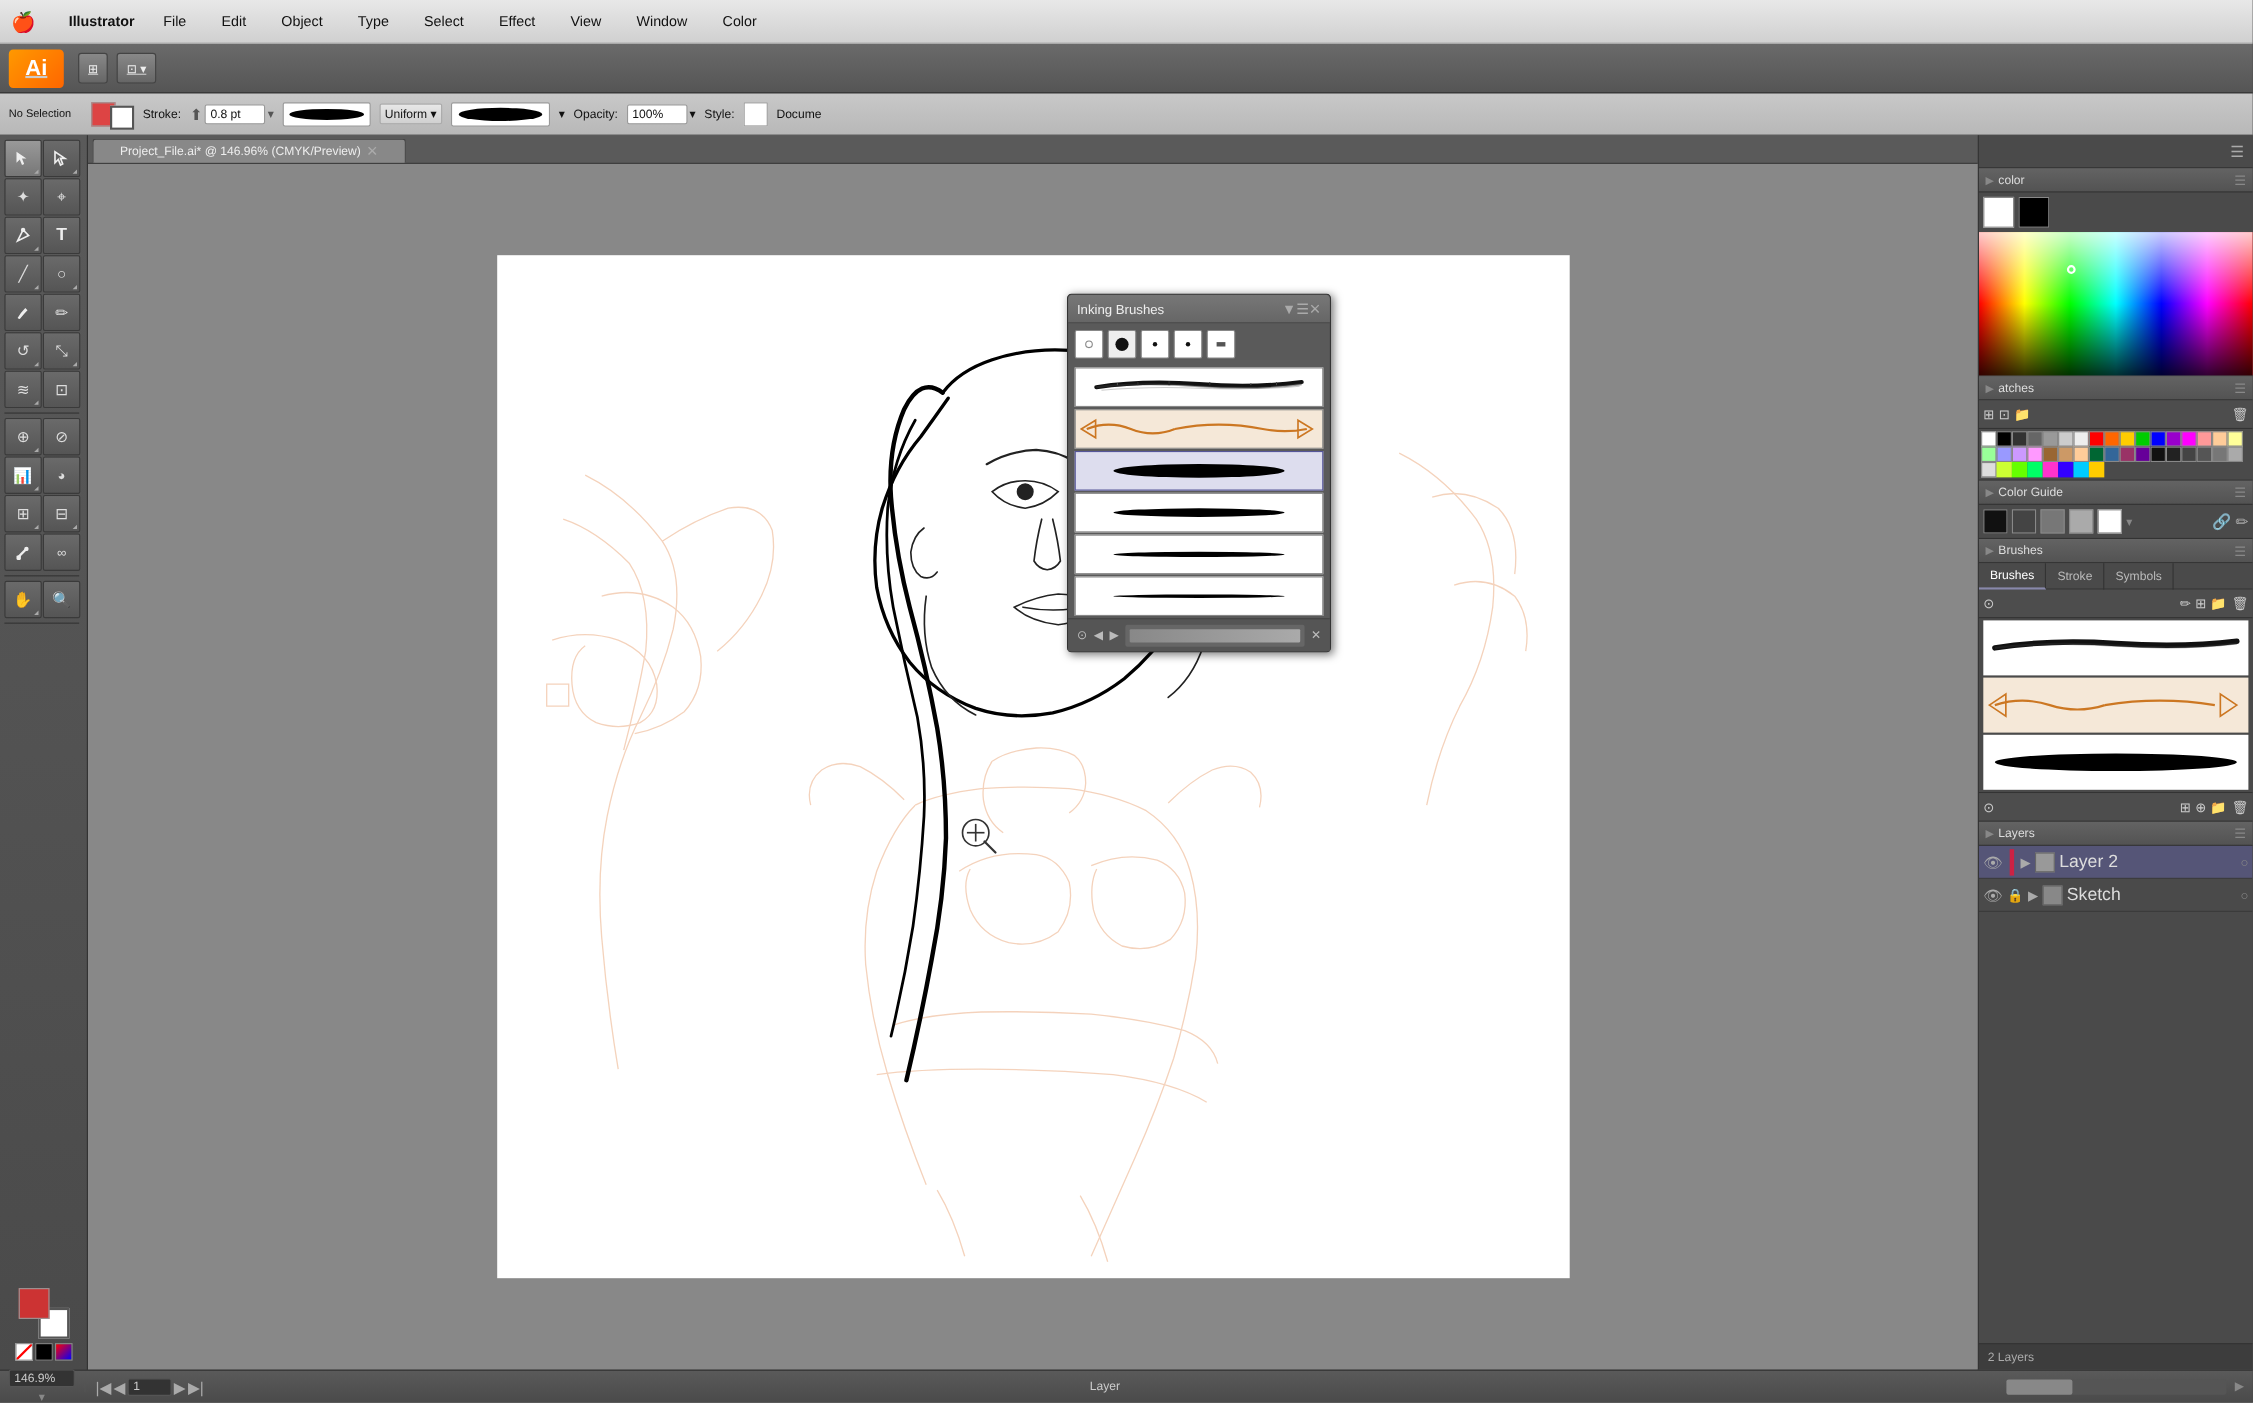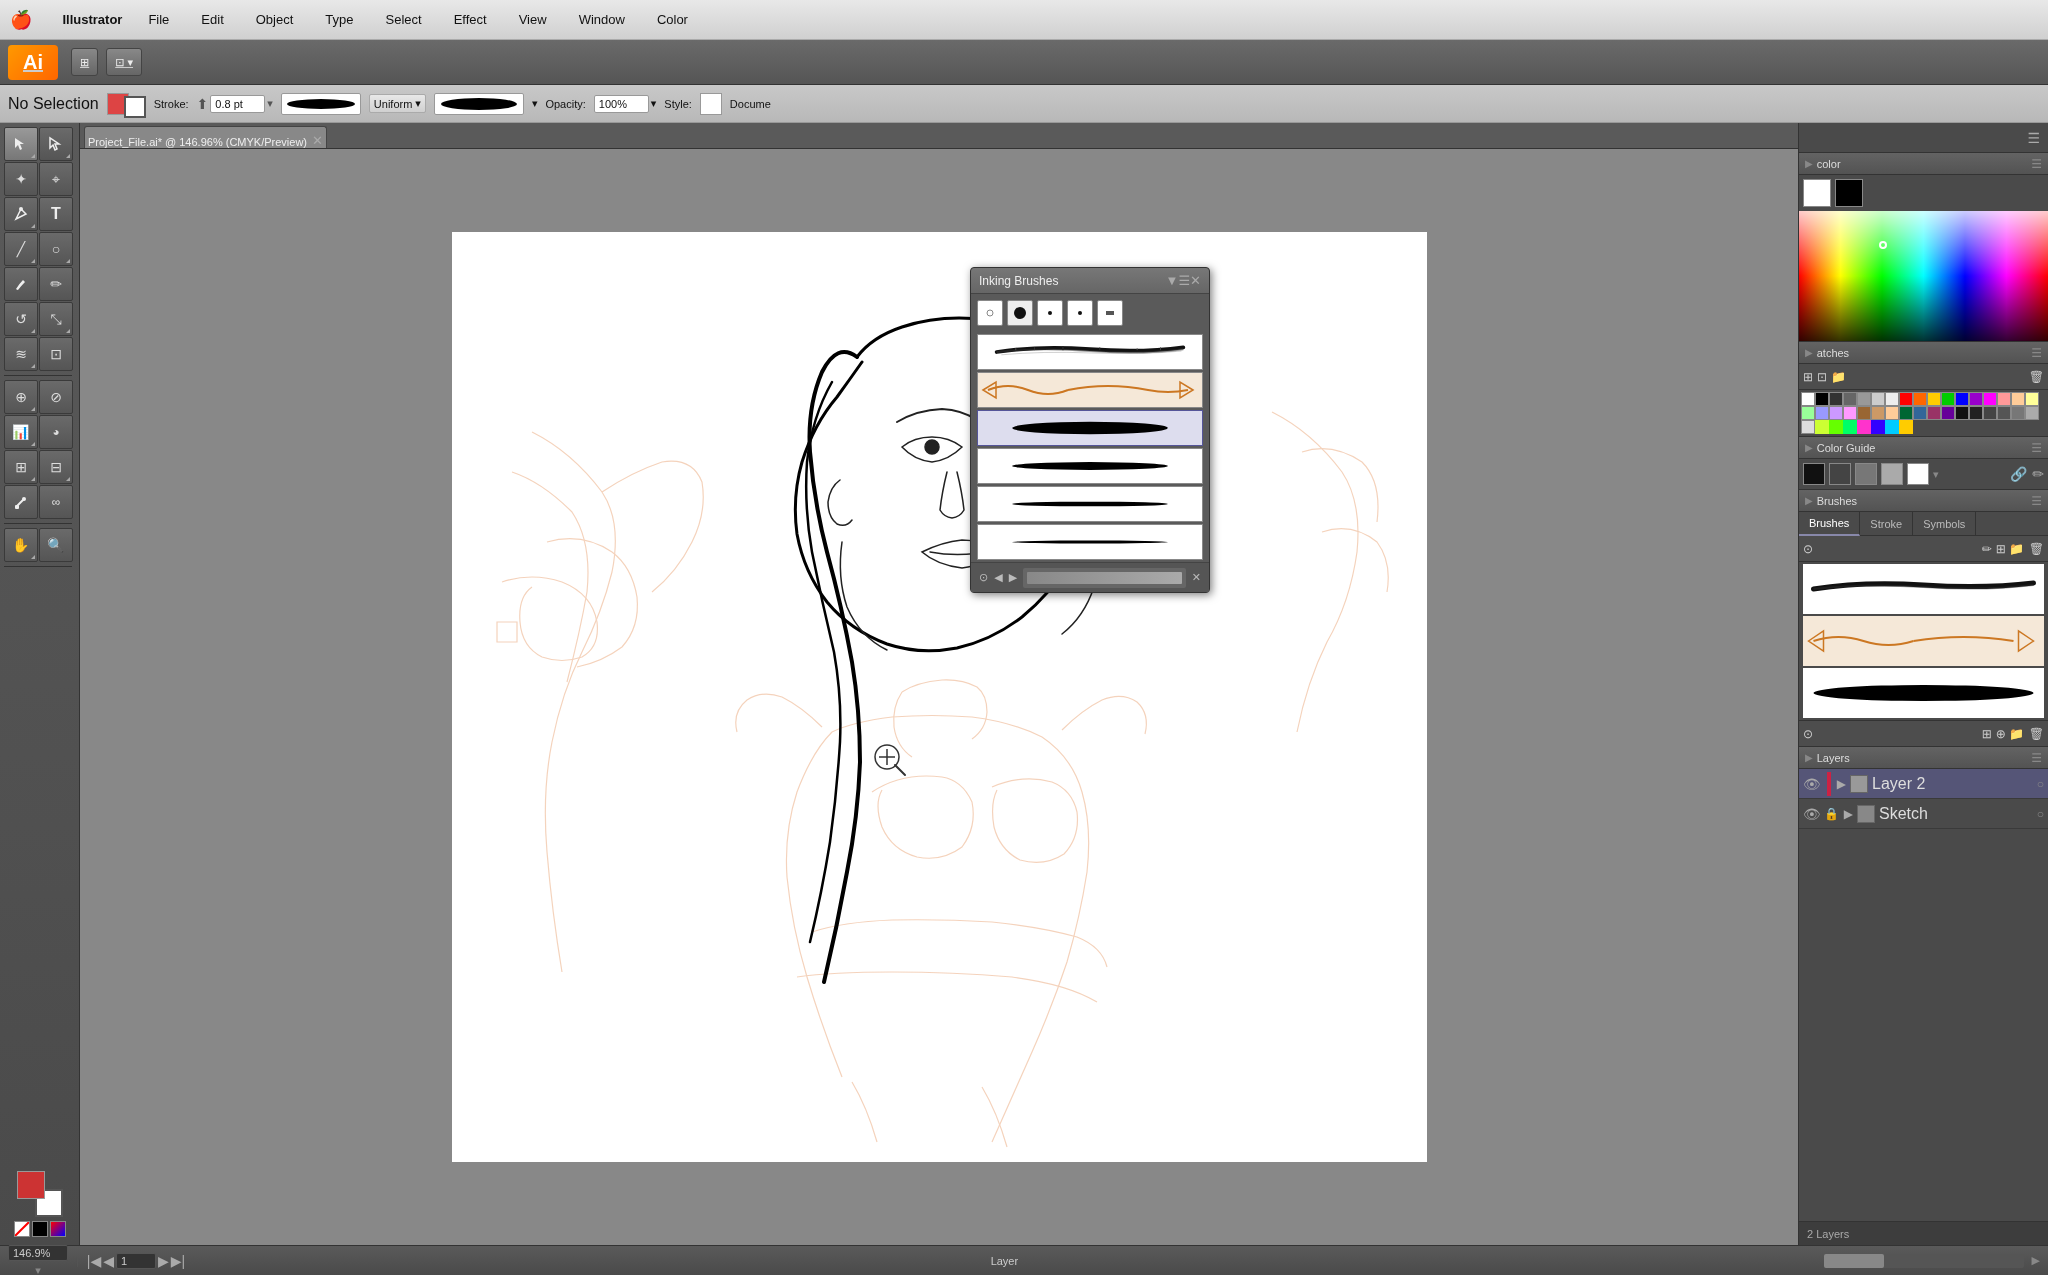--- a/index.html
+++ b/index.html
@@ -29,21 +29,21 @@
       border-radius: 3px; padding: 3px 8px; color: #eee; font-size: 11px; cursor: pointer;
       display: flex; align-items: center; gap: 3px; height: 28px;
     }
 
     
     .options-bar {
       width: 100%; height: 38px; background: linear-gradient(to bottom, #c8c8c8, #b8b8b8);
       display: flex; align-items: center; padding: 0 8px; gap: 8px; border-bottom: 1px solid #999;
       color: #111; font-size: 11px;
     }
-    .no-selection { font-size: 16px; color: #111; }
+    .no-selection { font-size: 10px; color: #111; margin-right: 10px; }
     .options-input {
       background: white; border: 1px solid #999; border-radius: 2px;
       padding: 2px 4px; width: 55px; font-size: 11px; color: #111;
     }
     .options-dropdown {
       background: linear-gradient(to bottom, #e8e8e8, #d0d0d0);
       border: 1px solid #aaa; border-radius: 2px; padding: 2px 4px;
       font-size: 11px; color: #111; cursor: pointer; display: flex; align-items: center; gap: 3px;
     }
     .stroke-preview {
@@ -91,21 +91,21 @@
     
     .canvas-area {
       flex: 1; background: #666; display: flex; flex-direction: column; overflow: hidden;
     }
     .tab-bar {
       height: 26px; background: #5a5a5a; display: flex; align-items: flex-end; padding: 0 4px;
       border-bottom: 1px solid #333;
     }
     .tab {
       height: 22px; background: #777; border: 1px solid #444; border-bottom: none;
-      border-radius: 3px 3px 0 0; padding: 0 3px; display: flex; align-items: flex-end;
+      border-radius: 3px 3px 0 0; padding: 0 24px; display: flex; align-items: center;
       font-size: 11px; color: #eee; gap: 5px; cursor: pointer;
     }
     .tab.active { background: #888; }
     .tab-close { color: #aaa; cursor: pointer; font-size: 13px; }
     .canvas-wrapper {
       flex: 1; background: #888; display: flex; align-items: center; justify-content: center;
       overflow: hidden; position: relative;
     }
     .canvas {
       width: 975px; height: 930px; background: white; position: relative; overflow: hidden;

